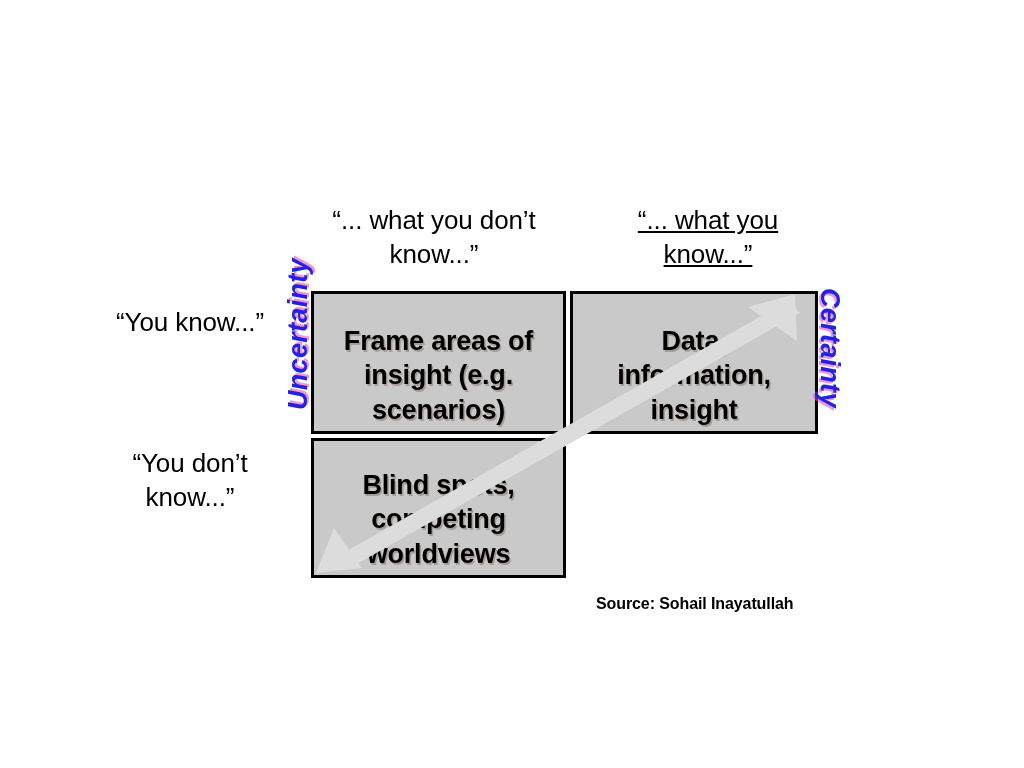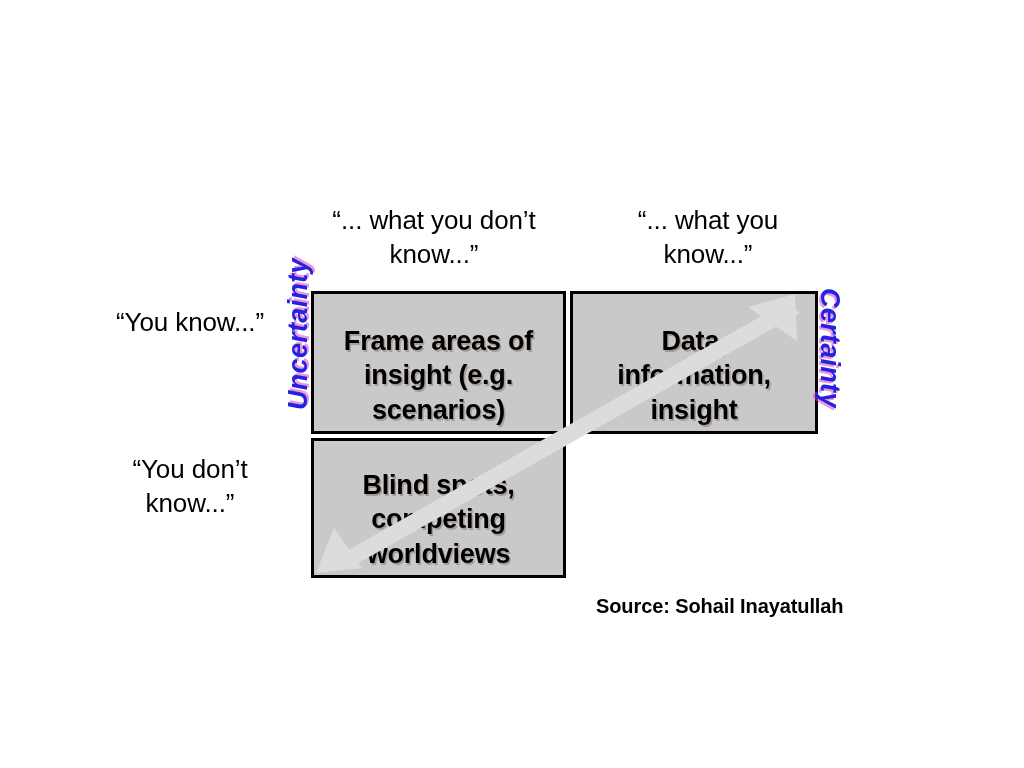--- a/index.html
+++ b/index.html
@@ -23,34 +23,34 @@
   .col-header {
     position: absolute;
     font-size: 26px;
     line-height: 1.32;
     color: #000000;
     text-align: center;
     font-weight: 400;
     letter-spacing: -0.1px;
   }
   #col-header-left  { left: 300px; top: 203px; width: 268px; }
-  #col-header-right { left: 592px; top: 203px; width: 232px; }
+  #col-header-right { left: 592px; top: 203px; width: 232px; text-decoration: underline; }
 
   
   .row-label {
     position: absolute;
     font-size: 26px;
     line-height: 1.32;
     color: #000000;
     text-align: center;
     font-weight: 400;
     letter-spacing: -0.1px;
   }
   #row-label-top    { left: 82px; top: 305px; width: 216px; }
-  #row-label-bottom { left: 90px; top: 446px; width: 200px; margin-top: 6px; }
+  #row-label-bottom { left: 90px; top: 446px; width: 200px; }
 
   
   #quadrant-grid {
     position: absolute;
     left: 311px;
     top: 291px;
     width: 507px;
     height: 287px;
   }
   .quad-cell {
@@ -107,21 +107,21 @@
     top: 288px;
     transform: rotate(90deg);
     transform-origin: left top;
   }
 
   
   #source-credit {
     position: absolute;
     left: 596px;
     top: 595px;
-    font-size: 20px;
+    font-size: 16px;
     font-weight: bold;
     color: #000000;
     letter-spacing: -0.1px;
   }
 </style>
 </head>
 <body>
 
 <div id="stage">
 

